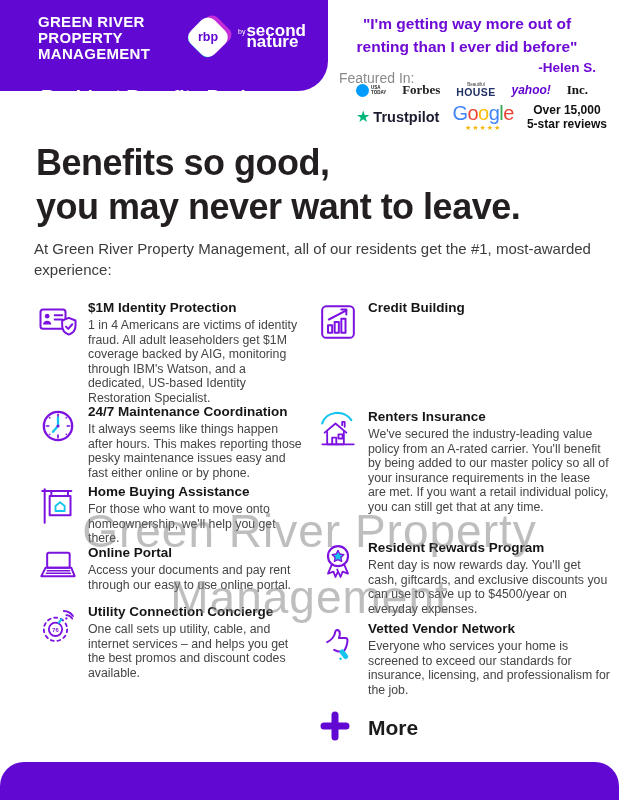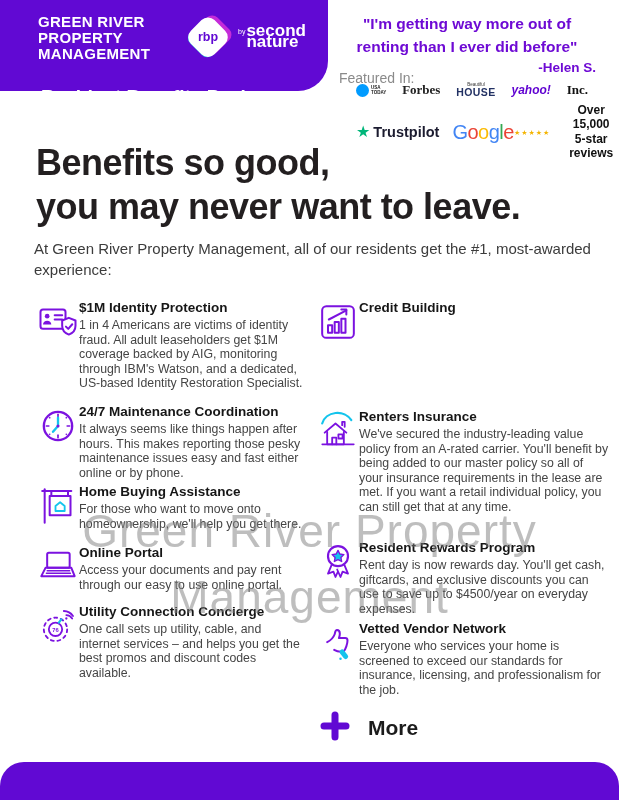--- a/index.html
+++ b/index.html
@@ -36,35 +36,35 @@
   .lg-house .sm{font-size:4.5px;color:#333;}
   .lg-house .bg{font-size:10.5px;font-weight:800;color:#223163;letter-spacing:.4px;}
   .lg-yahoo{font-size:12px;font-weight:800;font-style:italic;color:#5F01D1;}
   .lg-inc{font:800 13px "Liberation Serif",serif;color:#111;}
 
   
   .review-row{position:absolute;left:356px;top:103px;display:flex;align-items:center;gap:13px;}
   .tp{display:flex;align-items:center;gap:3px;}
   .tp .star{color:#00B67A;font-size:16px;line-height:1;}
   .tp .name{font-size:14.5px;font-weight:600;color:#1b1b2f;}
-  .google{display:flex;flex-direction:row;align-items:center;line-height:1;}
+  .google{display:flex;flex-direction:column;align-items:center;line-height:1;}
   .google .word{font-size:20px;font-weight:500;letter-spacing:-.5px;}
   .gl0,.gl3{color:#4285F4}.gl1,.gl5{color:#EA4335}.gl2{color:#FBBC05}.gl4{color:#34A853}
   .google .stars{font-size:7px;color:#F4B400;letter-spacing:1px;margin-top:1px;}
   .rv-summary{font-size:12px;font-weight:700;color:#111;line-height:1.2;
               text-align:center;white-space:pre-line;}
 
   
   .headline{position:absolute;left:36px;top:141px;width:580px;color:#231F20;
             font-weight:700;font-size:36px;line-height:44px;letter-spacing:-.5px;}
   .intro{position:absolute;left:34px;top:238px;width:560px;color:#3c3c3c;
          font-size:15px;line-height:1.42;}
 
   
-  .benefit{position:absolute;display:flex;gap:1px;}
+  .benefit{position:absolute;display:flex;gap:10px;}
   .bicon{flex:0 0 40px;width:40px;height:44px;}
   .btitle{font-size:13.5px;font-weight:700;color:#161616;margin-bottom:3px;}
   .bdesc{font-size:12.3px;color:#454545;line-height:1.18;}
   .b-left{left:38px;width:267px;}
   .b-right{left:318px;width:292px;}
 
   
   .more-icon{position:absolute;left:320px;top:711px;width:30px;height:30px;}
   .more-label{position:absolute;left:368px;top:716px;font-size:21px;font-weight:700;color:#1b1b1b;}
 

